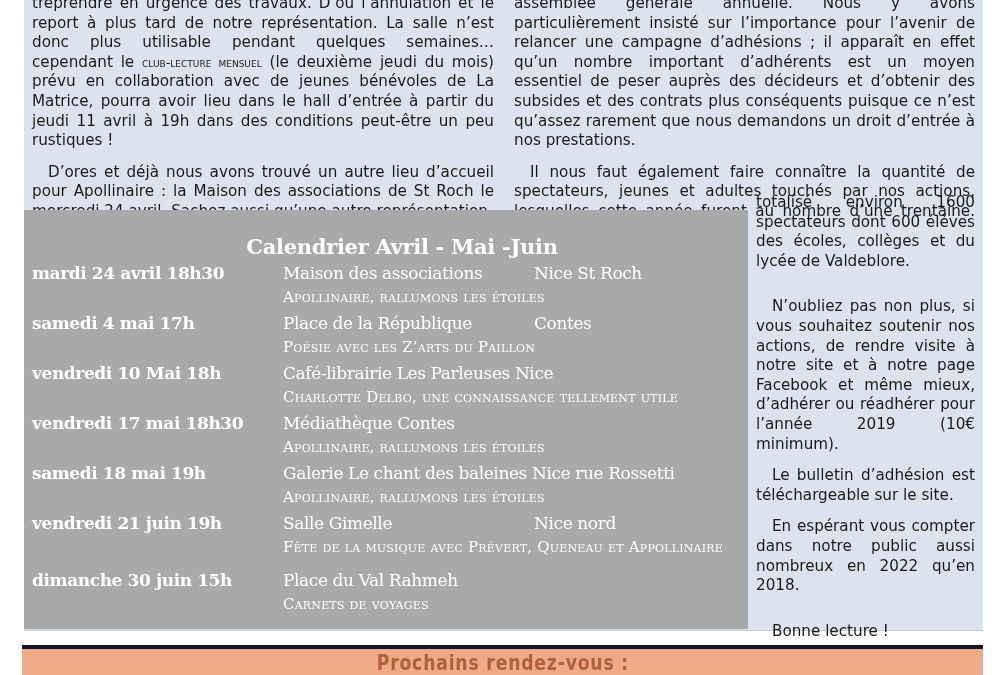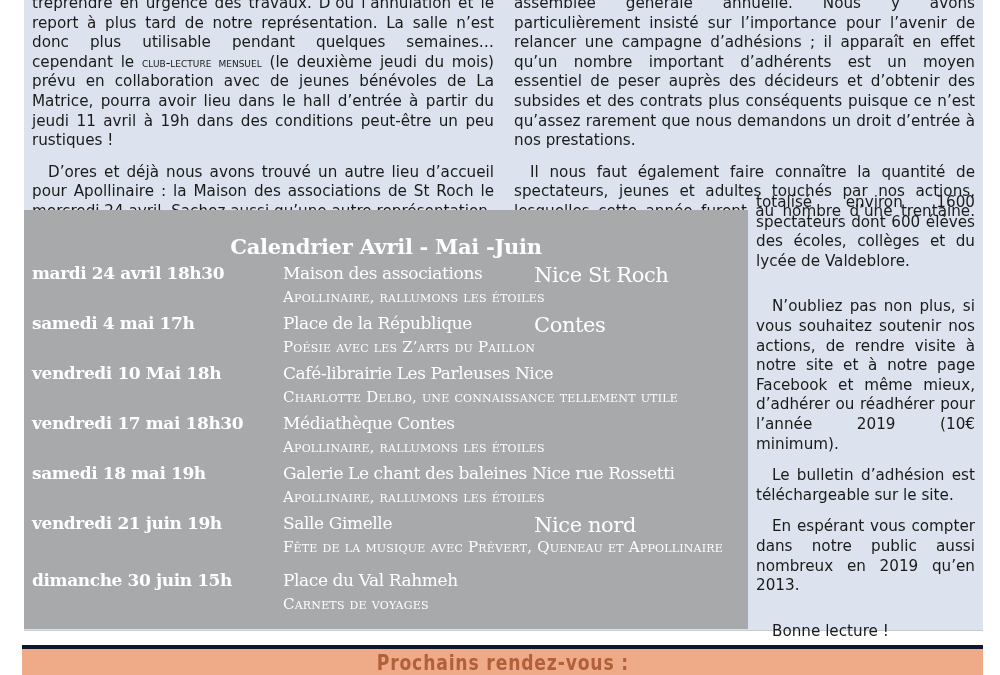--- a/index.html
+++ b/index.html
@@ -27,30 +27,30 @@
     .sc { font-variant: small-caps; font-size: 13px; }
     .gap { height: 14px; }
     .sign { text-align: center; font-variant: small-caps; font-size: 12px; margin-top: 4px; }
     .calendar {
       position: absolute; left: 24px; top: 210px; width: 724px; height: 419px;
       background: #a8a9ab;
       color: #ffffff;
       font-family: "DejaVu Serif", serif;
     }
     .cal-title {
-      position: absolute; top: 24px; left: 0; width: 100%; text-align: center;
+      position: absolute; top: 24px; left: 16px; width: 100%; text-align: center;
       font-size: 21px; font-weight: bold; letter-spacing: -0.3px;
     }
     .cal-row { position: absolute; left: 0; width: 100%; height: 50px; }
     .cal-date {
       position: absolute; left: 8px; top: 0; font-weight: bold; font-size: 17px;
       letter-spacing: -0.4px;
     }
     .cal-place { position: absolute; left: 259px; top: 0; font-size: 17px; letter-spacing: -0.4px; }
-    .cal-city { position: absolute; left: 510px; top: 0; font-size: 21px; letter-spacing: -0.4px; }
+    .cal-city { position: absolute; left: 510px; top: 0; font-size: 17px; letter-spacing: -0.4px; }
     .cal-show {
       position: absolute; left: 259px; top: 25px; font-variant: small-caps;
       font-size: 15px; letter-spacing: 0.2px; white-space: nowrap;
     }
     .banner {
       position: absolute; left: 22px; top: 645px; width: 961px; height: 30px;
       background: #efab87;
       border-top: 4px solid #0f172a;
       text-align: center;
     }
@@ -73,21 +73,21 @@
 <div class="col col-right">
   <p>assemblée générale annuelle. Nous y avons particulièrement insisté sur l’importance pour l’avenir de relancer une campagne d’adhésions ;  il apparaît en effet qu’un nombre important d’adhérents est un moyen essentiel de peser auprès des décideurs et d’obtenir des subsides et des contrats plus conséquents puisque ce n’est qu’assez rarement que nous demandons un droit d’entrée à nos prestations.</p>
   <p class="ind">Il nous faut également faire connaître la quantité de spectateurs, jeunes et adultes touchés par nos actions, lesquelles cette année furent au nombre d’une trentaine. Nous avons</p>
 </div>
 
 <div class="col col-narrow">
   <p>totalisé environ 1600 spectateurs dont 600 élèves des écoles, collèges et du lycée de Valdeblore.</p>
   <div class="gap"></div>
   <p class="ind">N’oubliez pas non plus, si vous souhaitez soutenir nos actions, de rendre visite à notre site et à notre page Facebook et même mieux, d’adhérer ou réadhérer pour l’année 2019 (10€ minimum).</p>
   <p class="ind">Le bulletin d’adhésion est téléchargeable sur le site.</p>
-  <p class="ind">En espérant vous compter dans notre public aussi nombreux  en 2019 qu’en 2013.</p>
+  <p class="ind">En espérant vous compter dans notre public aussi nombreux  en 2022 qu’en 2018.</p>
   <div class="gap"></div>
   <p class="ind">Bonne lecture !</p>
   <p class="sign">Anne Berthoux</p>
 </div>
 
 <div class="calendar">
   <div class="cal-title">Calendrier Avril - Mai -Juin</div>
 
   <div class="cal-row" style="top:53px">
     <div class="cal-date">mardi 24 avril 18h30</div>

